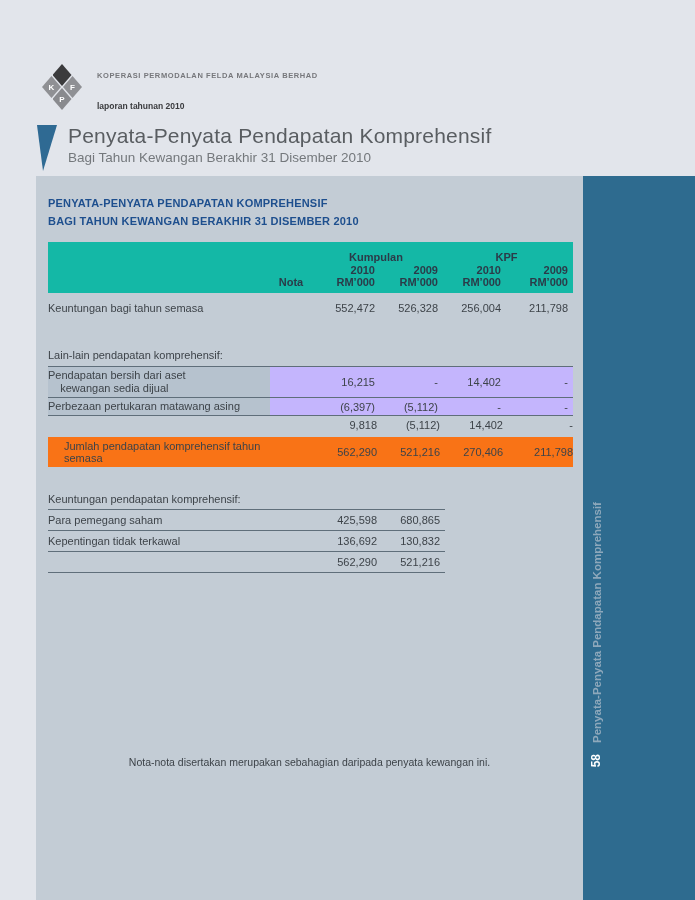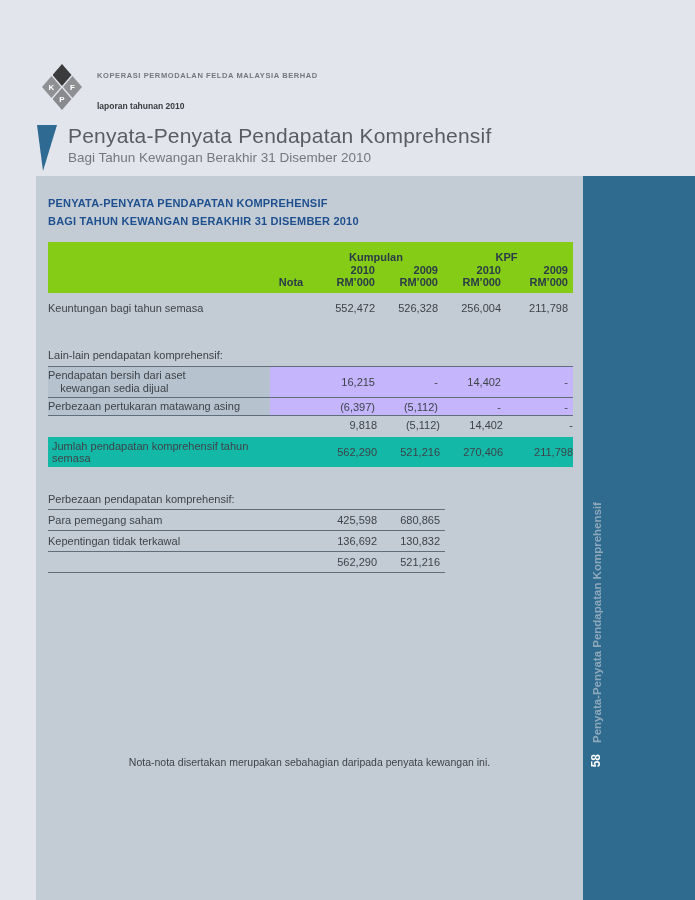--- a/index.html
+++ b/index.html
@@ -43,40 +43,40 @@
     color:#1e4f8e; line-height:18px; letter-spacing:0.2px; }
 
   
   table { border-collapse:collapse; table-layout:fixed; }
   .income-table { width:525px; margin:12px 0 0 12px; font-size:11px; }
   .income-table col.c-label { width:222px; }
   .income-table col.c-nota  { width:42px; }
   .income-table col.c1 { width:65px; } .income-table col.c2 { width:63px; }
   .income-table col.c3 { width:63px; } .income-table col.c4 { width:70px; }
 
-  .income-table thead td, .income-table thead th { background:#84cc16; }
+  .income-table thead td, .income-table thead th { background:#14b8a6; }
   .income-table thead th { color:#2b3b49; font-size:11px; }
   .th-group { text-align:center; font-weight:bold; padding-top:8px; height:22px; }
   .th-col { text-align:right; vertical-align:bottom; padding-bottom:5px; font-weight:bold; line-height:12px; }
   .th-nota { text-align:center; vertical-align:bottom; padding-bottom:5px; font-weight:bold; }
   .num { text-align:right; }
   td.col4, th.col4 { padding-right:5px; }
   td.col1, td.col2, td.col3 { padding-right:2px; }
   th.col1, th.col2, th.col3 { padding-right:2px; }
 
   .row-plain td { padding-top:9px; padding-bottom:6px; vertical-align:top; }
   .row-spacer td { height:24px; }
   .row-section td { font-size:11px; padding:5px 0 5px 0;
     border-bottom:1px solid #5f6e7a; }
   .row-shaded td { border-bottom:1px solid #5f6e7a; vertical-align:middle; }
   .row-shaded .cell-label { background:#b6c2ce; padding:2px 0 2px 0; line-height:13px; }
   .row-shaded .cell-shadednum { background:#c4b5fd; }
   .row-subtotal td { padding:3px 0 3px 0; }
   .row-gap td { height:3px; }
-  .row-bar td { background:#14b8a6; padding:3px 0 3px 4px; vertical-align:middle; }
+  .row-bar td { background:#f97316; padding:3px 0 3px 16px; vertical-align:middle; }
   .pre { white-space:pre-wrap; }
 
   
   .alloc-table { width:397px; margin:22px 0 0 12px; font-size:11px; }
   .alloc-table col.a-label { width:235px; }
   .alloc-table col.a1 { width:94px; }
   .alloc-table col.a2 { width:68px; }
   .alloc-table td { padding:4px 0; border-bottom:1px solid #5f6e7a; }
   .alloc-table td.a2pad { padding-right:5px; }
 
@@ -213,21 +213,21 @@
     </table>
 
     <table class="alloc-table">
       <colgroup>
           <col class="a-label">
           <col class="a1">
           <col class="a2">
         </colgroup>
       <tbody>
         <tr>
-          <td colspan="3">Perbezaan pendapatan komprehensif:</td>
+          <td colspan="3">Keuntungan pendapatan komprehensif:</td>
         </tr>
         <tr>
           <td>Para pemegang saham</td>
           <td class="num">425,598</td>
           <td class="num a2pad">680,865</td>
         </tr>
         <tr>
           <td>Kepentingan tidak terkawal</td>
           <td class="num">136,692</td>
           <td class="num a2pad">130,832</td>

